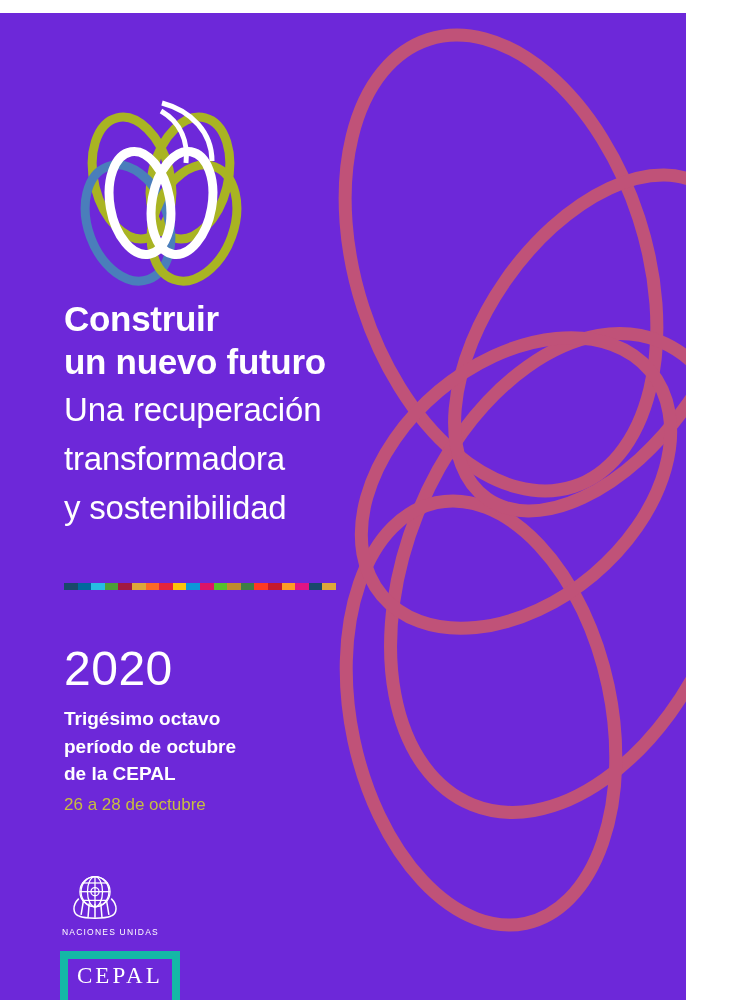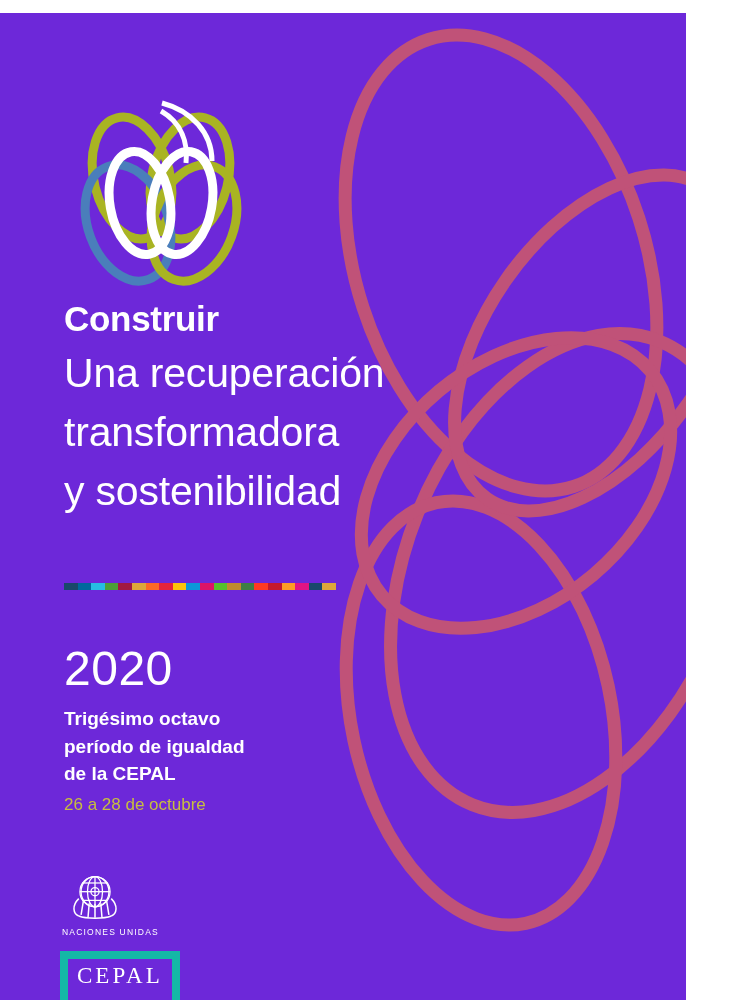--- a/index.html
+++ b/index.html
@@ -47,21 +47,21 @@
   }
   .title-bold {
     font-size: 35px;
     font-weight: bold;
     color: #ffffff;
     line-height: 1.22;
     letter-spacing: -0.3px;
     margin: 0;
   }
   .title-light {
-    font-size: 41px;
+    font-size: 33px;
     font-weight: normal;
     color: #ffffff;
     line-height: 1.30;
     margin: 6px 0 0 0;
     letter-spacing: -0.2px;
   }
 
   
   .sdg-bar {
     position: absolute;
@@ -157,20 +157,21 @@
       <ellipse cx="132" cy="140" rx="40" ry="60" stroke="#a9b422" transform="rotate(20 132 140)"></ellipse>
       <ellipse cx="78" cy="120" rx="30" ry="52" stroke="#ffffff" transform="rotate(-10 78 120)"></ellipse>
       <ellipse cx="120" cy="120" rx="30" ry="52" stroke="#ffffff" transform="rotate(10 120 120)"></ellipse>
       <path d="M100 20 C 130 28, 150 50, 150 78" stroke="#ffffff" stroke-width="5"></path>
       <path d="M99 28 C 120 40, 126 60, 124 80" stroke="#ffffff" stroke-width="5"></path>
     </g>
   </svg>
 
   <div class="title-block">
     <div class="title-bold">Construir</div>
+    <div class="title-bold">un nuevo futuro</div>
     <div class="title-light">Una recuperación</div>
     <div class="title-light">transformadora</div>
     <div class="title-light">y sostenibilidad</div>
   </div>
 
   <div class="sdg-bar" id="sdg-bar">
       <span style="background: rgb(25, 72, 106);"></span>
       <span style="background: rgb(0, 104, 157);"></span>
       <span style="background: rgb(38, 189, 226);"></span>
       <span style="background: rgb(76, 159, 56);"></span>
@@ -189,21 +190,21 @@
       <span style="background: rgb(253, 157, 36);"></span>
       <span style="background: rgb(225, 20, 132);"></span>
       <span style="background: rgb(25, 72, 106);"></span>
       <span style="background: rgb(221, 166, 58);"></span>
     </div>
 
   <div class="year">2020</div>
 
   <div class="session">
     <div>Trigésimo octavo</div>
-    <div>período de igualdad</div>
+    <div>período de octubre</div>
     <div>de la CEPAL</div>
   </div>
 
   <div class="dates">26 a 28 de octubre</div>
 
   <div class="un-block">
     <svg class="un-emblem" width="58" height="58" viewBox="0 0 100 100" aria-hidden="true">
       <g fill="none" stroke="#ffffff" stroke-width="2.2">
         <circle cx="50" cy="46" r="26"></circle>
         <ellipse cx="50" cy="46" rx="13" ry="26"></ellipse>

